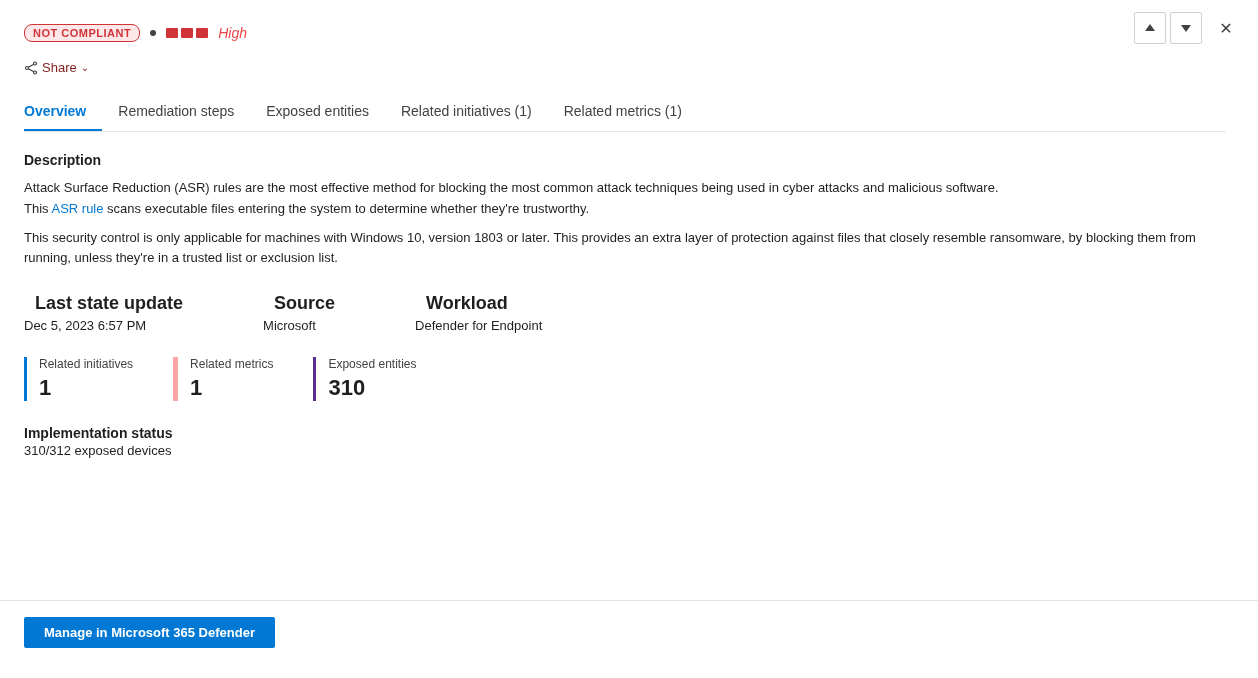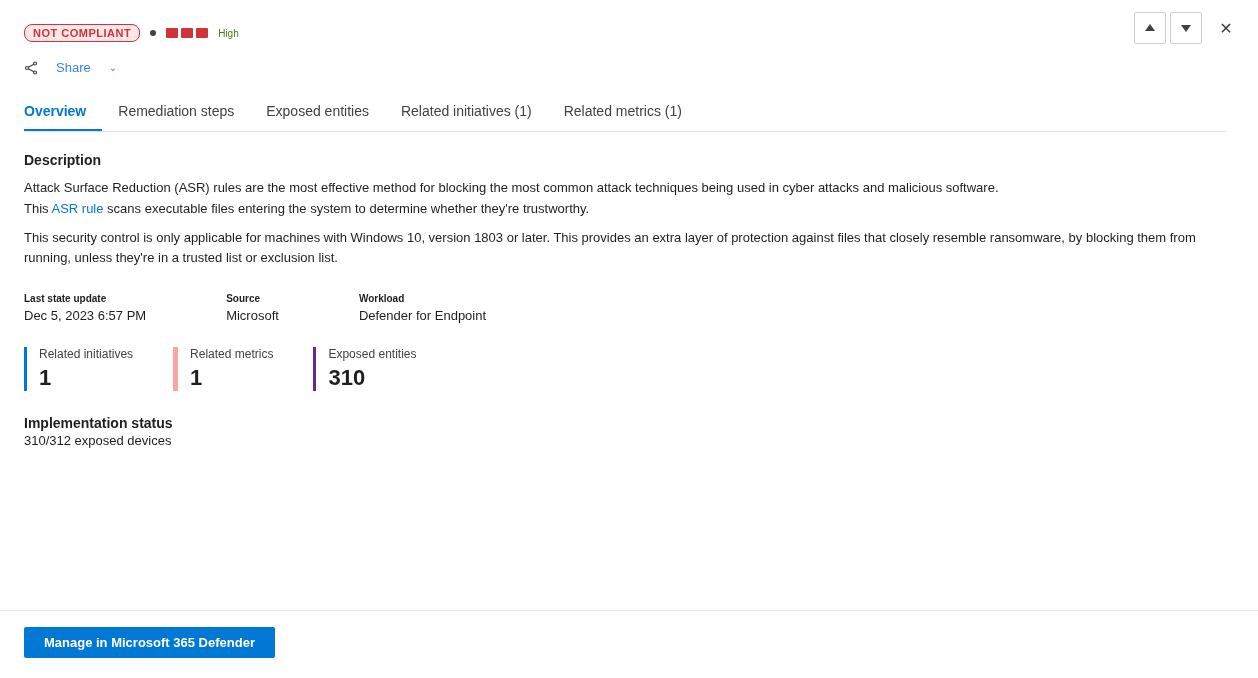--- a/index.html
+++ b/index.html
@@ -88,40 +88,41 @@
     }
 
     .severity-bar {
       width: 12px;
       height: 10px;
       background: #d13438;
       border-radius: 1px;
     }
 
     .severity-label {
-      font-size: 10px;
-      color: #4d7c0f;
+      font-size: 14px;
+      color: #ef4444;
       font-weight: 400;
+      font-style: italic;
     }
 
     .share-row {
       display: flex;
       align-items: center;
       margin-bottom: 16px;
     }
 
     .share-btn {
       display: flex;
       align-items: center;
-      gap: 18px;
+      gap: 4px;
       background: transparent;
       border: none;
       cursor: pointer;
       font-size: 13px;
-      color: #3b82f6;
+      color: #7f1d1d;
       padding: 4px 8px 4px 0;
     }
 
     .tabs-row {
       display: flex;
       border-bottom: 1px solid #e5e5e5;
       margin-bottom: 20px;
       gap: 0;
     }
 
@@ -165,24 +166,25 @@
       text-decoration: none;
     }
 
     .meta-grid {
       display: flex;
       gap: 80px;
       margin: 24px 0;
     }
 
     .meta-item-label {
-      font-size: 10px;
+      font-size: 18px;
       font-weight: 700;
       color: #1f1f1f;
       margin-bottom: 4px;
+      margin-left: 11px;
     }
 
     .meta-item-value {
       font-size: 13px;
       color: #1f1f1f;
     }
 
     .stats-row {
       display: flex;
       gap: 0;
@@ -235,21 +237,21 @@
       padding: 8px 20px;
       font-size: 13px;
       font-weight: 600;
       border-radius: 2px;
       cursor: pointer;
       display: inline-block;
     }
 
     .bottom-bar {
       position: absolute;
-      bottom: 4px;
+      bottom: 14px;
       left: 0;
       right: 0;
       background: #fff;
       border-top: 1px solid #e5e5e5;
       padding: 16px 24px;
       display: flex;
       align-items: center;
     }
   </style>
 </head>

